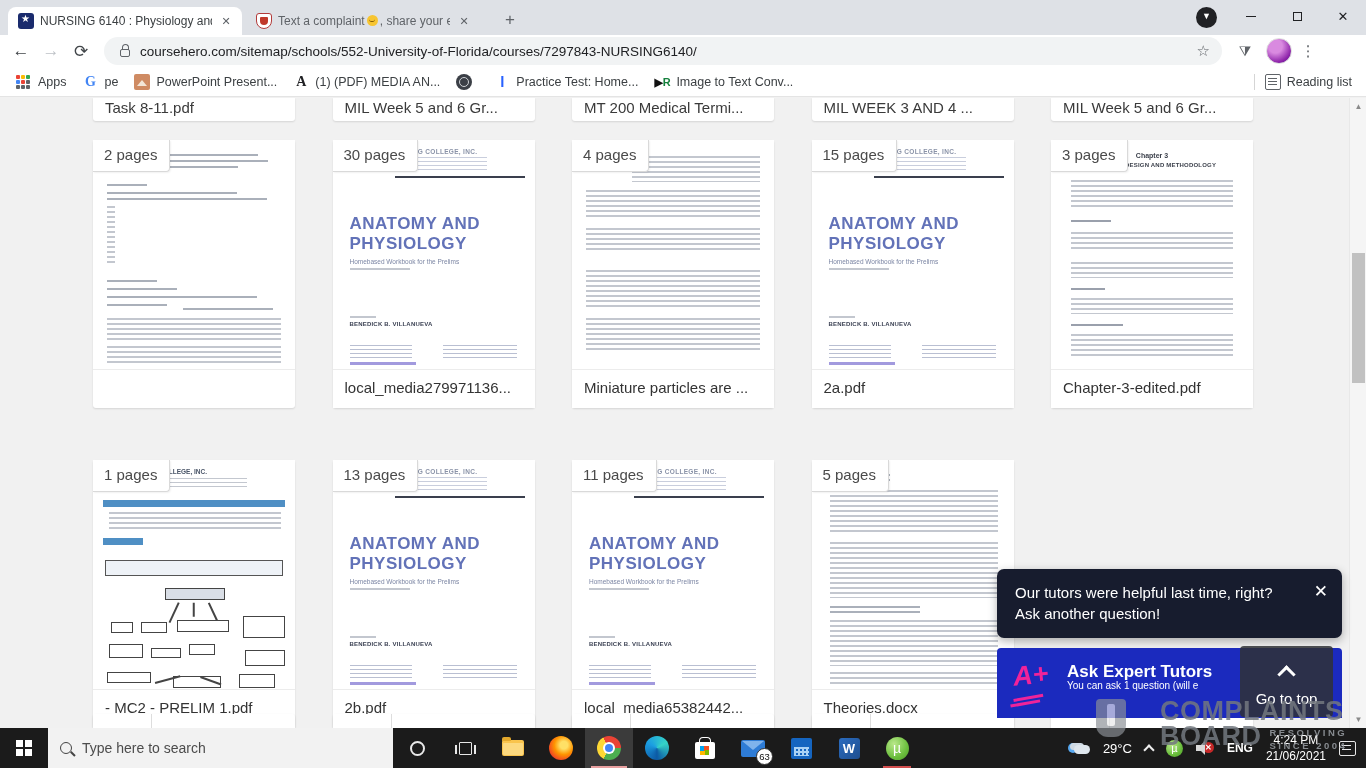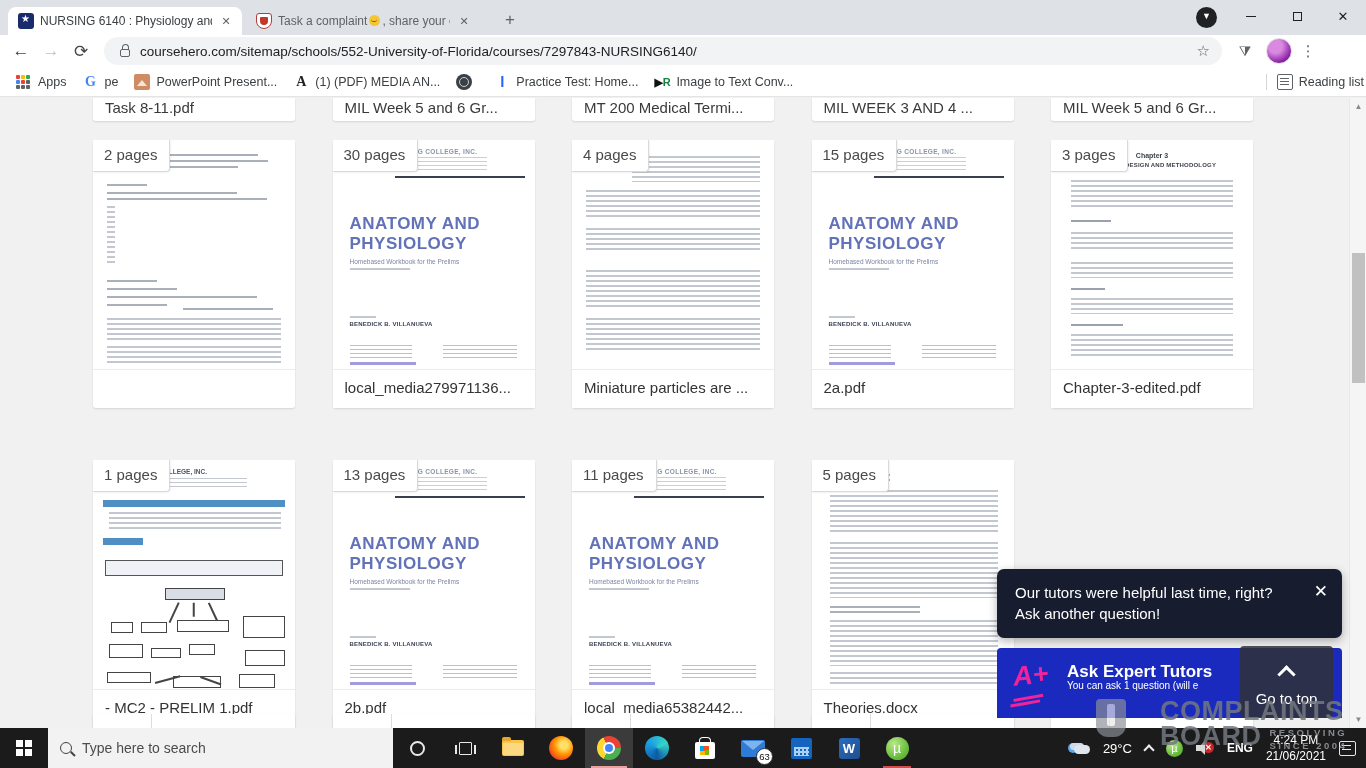--- a/index.html
+++ b/index.html
@@ -55,21 +55,21 @@
   .ic-A { font-size:14px; font-weight:bold; color:#202124; text-align:center; line-height:16px; font-family:"Liberation Serif",serif;}
   .ic-globe { border-radius:50%; background:#3b3f46; }
   .ic-globe::after { content:""; position:absolute; inset:3px; border:1px solid #cfd2d6; border-radius:50%; }
   .ic-l { font-size:15px; font-weight:bold; color:#2962ff; text-align:center; line-height:15px; }
   .ic-pr { font-size:11px; font-weight:bold; color:#15803d; line-height:16px; }
   .ic-pr b { color:#111; }
   .bm-spacer { flex:1; }
   .bm-divider { width:1px; height:16px; background:#d5d5d5; margin:0 10px; }
   .ic-rlist { border:1.4px solid #5f6368; border-radius:2px; }
   .ic-rlist::after { content:""; position:absolute; left:2px; top:3px; width:9px; height:1.3px; background:#5f6368; box-shadow:0 3px 0 #5f6368, 0 6px 0 #5f6368; }
-  .reading-list { margin-right:2px; }
+  .reading-list { margin-right:14px; }
 
   
   .content { position:absolute; left:0; top:98px; width:1366px; height:630px; background:#f1f1f1; overflow:hidden; }
   .cardrow { position:absolute; left:93px; display:flex; gap:37.5px; }
   .card, .pcard { width:202px; background:#fff; border-radius:3px; box-shadow:0 1px 2px rgba(0,0,0,0.12); position:relative; }
   .card { height:268px; }
   .thumb { position:absolute; inset:0 0 38px 0; overflow:hidden; border-bottom:1px solid #ececec; background:#fff; }
   .badge { position:absolute; left:0; top:0; background:#fff; border-right:1px solid #d9d9d9; border-bottom:1px solid #d9d9d9; border-radius:0 0 4px 0; padding:6px 12px 8px 11px; font-size:15px; color:#4a4a4a; z-index:3; box-shadow:1px 1px 2px rgba(0,0,0,0.06); }
   .card-title { position:absolute; left:0; bottom:0; width:100%; height:38px; padding:9px 12px; font-size:15px; color:#333; white-space:nowrap; overflow:hidden; text-overflow:ellipsis; background:#fff; }
   .partial-top { position:absolute; top:0; left:93px; display:flex; gap:37.5px; }
@@ -200,21 +200,21 @@
 <body>
 
 <div class="tabstrip">
   <div class="tab active" style="left:8px;">
     <div class="favicon fav-ch"></div>
     <div class="tab-title">NURSING 6140 : Physiology and</div>
     <div class="tab-close">✕</div>
   </div>
   <div class="tab inactive" style="left:246px;">
     <div class="favicon fav-cb"></div>
-    <div class="tab-title"><span>Task a complaint</span><span class="emoji-wink"></span><span>, share your e</span></div>
+    <div class="tab-title"><span>Text a complaint</span><span class="emoji-wink"></span><span>, share your e</span></div>
     <div class="tab-close">✕</div>
   </div>
   <div class="newtab-btn">+</div>
   <div class="media-btn">▼</div>
   <div class="winctl wc-min">
       <div class="ic-min"></div>
     </div>
   <div class="winctl wc-max">
       <div class="ic-max"></div>
     </div>

